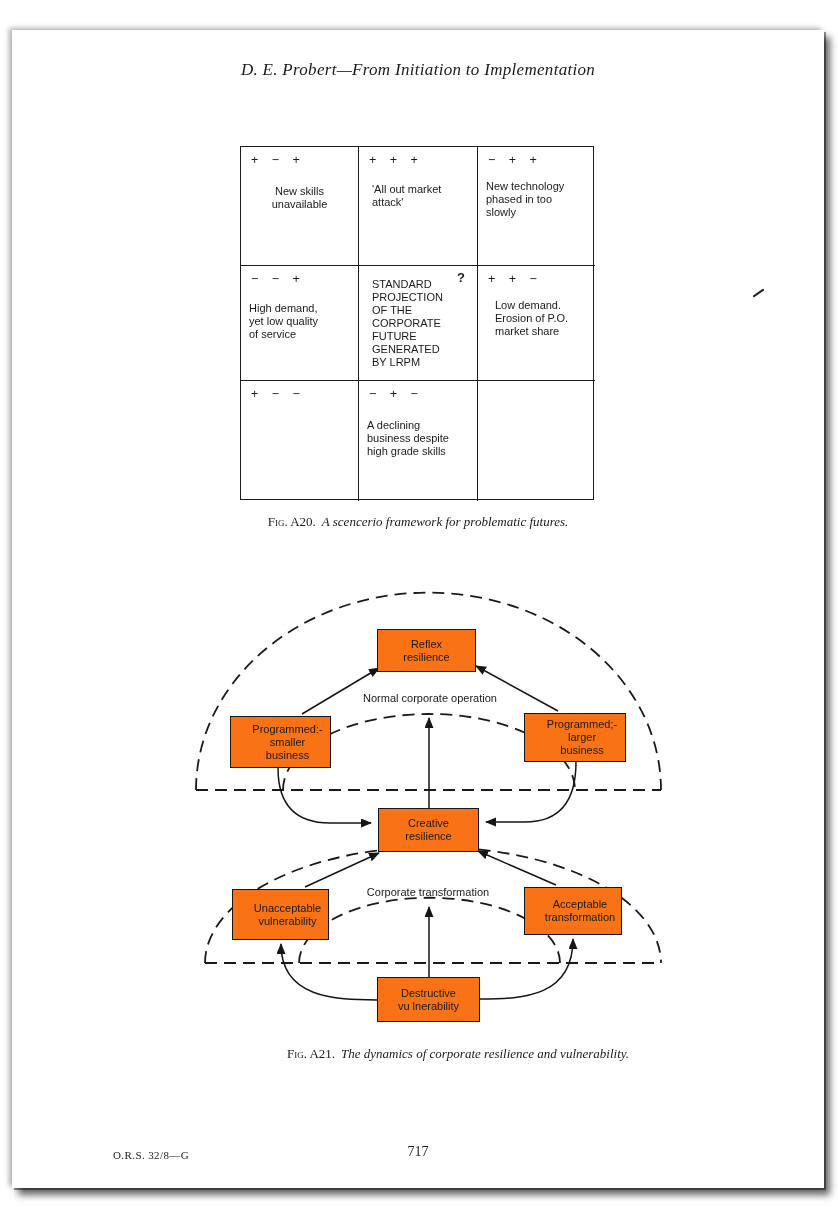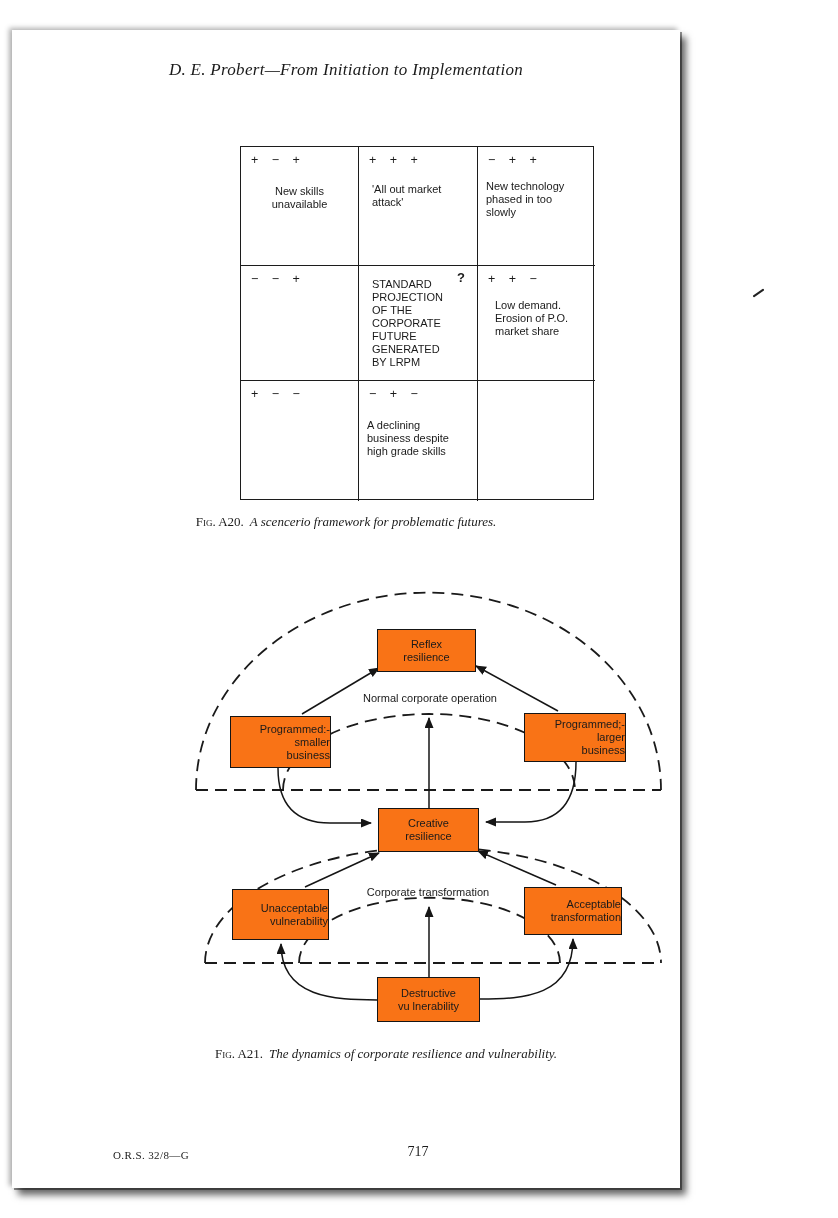--- a/index.html
+++ b/index.html
@@ -1,19 +1,19 @@
 <!DOCTYPE html>
 <html><head>
 <meta charset="utf-8">
 <style>
   html,body{margin:0;padding:0;background:#ffffff;}
   body{width:838px;height:1218px;position:relative;overflow:hidden;
        font-family:"Liberation Serif", serif;color:#1a1a1a;}
 
-  .sheet{position:absolute;left:12px;top:30px;width:668px;height:1158px;background:#fff;
+  .sheet{position:absolute;left:12px;top:30px;width:812px;height:1158px;background:#fff;
          box-shadow:6px 7px 7px rgba(0,0,0,0.60), 2px 2px 0 rgba(60,60,60,0.55),
                     -3px -2px 5px rgba(0,0,0,0.30);}
 
   .header-title{position:absolute;left:0;top:30px;width:100%;text-align:center;
        font-style:italic;font-size:17px;letter-spacing:0.3px;}
 
   
   .sc-table{position:absolute;left:228px;top:116px;width:354px;height:354px;
        display:grid;grid-template-columns:118px 119px 117px;grid-template-rows:119px 115px 120px;
        border:1.5px solid #1c1c1c;box-sizing:border-box;
@@ -40,21 +40,21 @@
   .caption-a21{top:1016px;margin-left:40px;}
   .cap-label{font-variant:small-caps;margin-right:6px;}
   .cap-text{font-style:italic;}
 
   
   .diagram-svg{position:absolute;left:158px;top:550px;z-index:1;}
   .dbox{position:absolute;z-index:2;background:#f97316;border:1.4px solid #151515;
         box-sizing:border-box;display:flex;flex-direction:column;justify-content:center;
         font-family:"Liberation Sans", sans-serif;font-size:11px;line-height:13px;}
   .dbox-center{align-items:center;text-align:center;}
-  .dbox-left{padding-left:14px;text-align:right;}
+  .dbox-left{padding-left:14px;text-align:center;}
   .b-reflex{left:365px;top:599px;width:99px;height:43px;}
   .b-prog-s{left:218px;top:686px;width:101px;height:52px;}
   .b-prog-l{left:512px;top:683px;width:102px;height:49px;}
   .b-creative{left:366px;top:778px;width:101px;height:44px;}
   .b-unacc{left:220px;top:859px;width:97px;height:51px;}
   .b-acc{left:512px;top:857px;width:98px;height:48px;}
   .b-destr{left:365px;top:947px;width:103px;height:45px;}
   .region-label{position:absolute;z-index:2;width:220px;text-align:center;
         font-family:"Liberation Sans", sans-serif;font-size:11px;}
   .rl-upper{left:308px;top:662px;}
@@ -85,20 +85,23 @@
 attack'</div>
     </div>
     <div class="sc-cell c3">
       <span class="signs">− + +</span>
       <div class="pre">New technology
 phased in too
 slowly</div>
     </div>
     <div class="sc-cell c4">
       <span class="signs">− − +</span>
+      <div class="pre">High demand,
+yet low quality
+of service</div>
     </div>
     <div class="sc-cell c5">
       <span class="qmark">?</span>
       <div class="pre">STANDARD
 PROJECTION
 OF THE
 CORPORATE
 FUTURE
 GENERATED
 BY LRPM</div>

